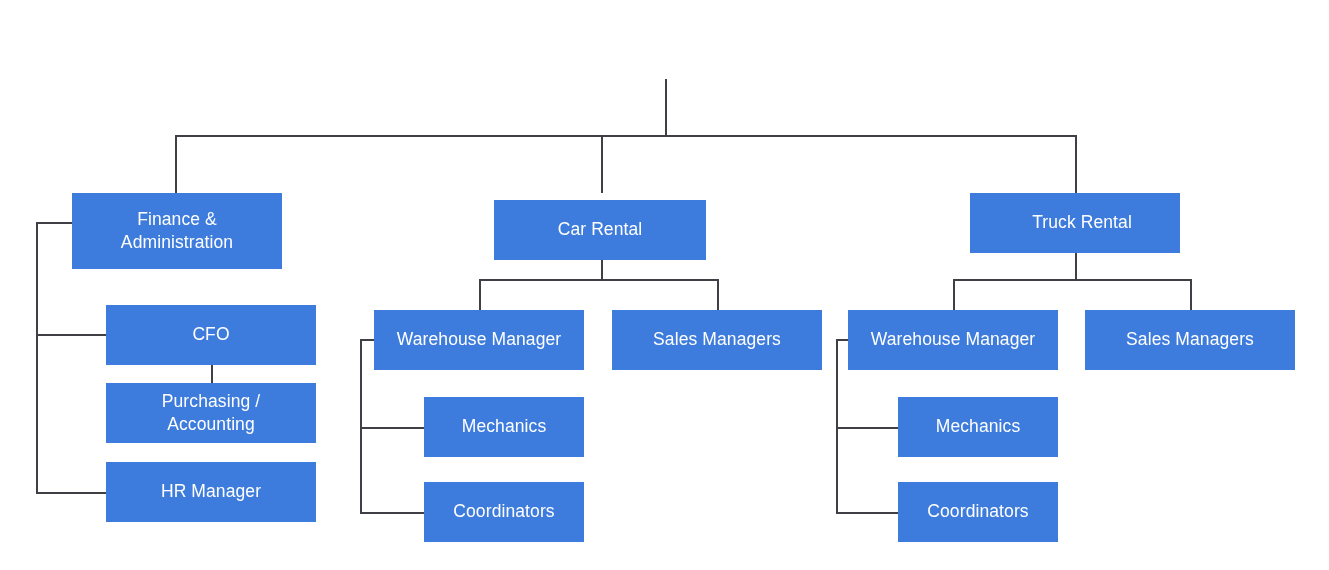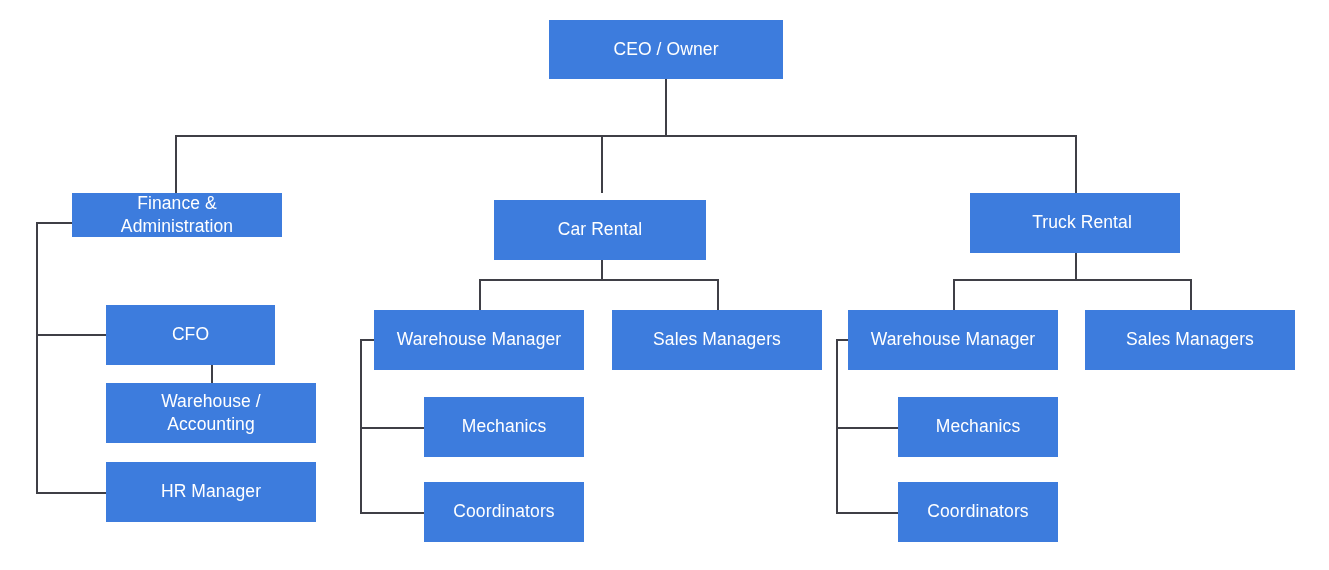--- a/index.html
+++ b/index.html
@@ -78,43 +78,40 @@
   <div class="conn v" style="left:1075px; top:253px; height:27px;"></div>
   <div class="conn h" style="left:953px; top:279px; width:238px;"></div>
   <div class="conn v" style="left:953px; top:279px; height:32px;"></div>
   <div class="conn v" style="left:1190px; top:279px; height:32px;"></div>
 
   <div class="conn v" style="left:836px; top:339px; height:174px;"></div>
   <div class="conn h" style="left:836px; top:339px; width:14px;"></div>
   <div class="conn h" style="left:836px; top:427px; width:64px;"></div>
   <div class="conn h" style="left:836px; top:512px; width:64px;"></div>
 
-  <div class="node" style="left:549px; top:20px; width:234px; height:59px;">
-    <span class="node-label">CEO / Owner</span>
-  </div>
 
-  <div class="node" style="left:72px; top:193px; width:210px; height:44px;">
+  <div class="node" style="left:72px; top:193px; width:210px; height:76px;">
     <span class="node-label">Finance &amp;
 Administration</span>
   </div>
 
   <div class="node" style="left:494px; top:200px; width:212px; height:60px;">
     <span class="node-label">Car Rental</span>
   </div>
 
   <div class="node" style="left:970px; top:193px; width:210px; height:60px;padding-left:20px;">
     <span class="node-label">Truck Rental</span>
   </div>
 
-  <div class="node" style="left:106px; top:305px; width:169px; height:60px;">
+  <div class="node" style="left:106px; top:305px; width:210px; height:60px;">
     <span class="node-label">CFO</span>
   </div>
 
   <div class="node" style="left:106px; top:383px; width:210px; height:60px;">
-    <span class="node-label">Warehouse /
+    <span class="node-label">Purchasing /
 Accounting</span>
   </div>
 
   <div class="node" style="left:106px; top:462px; width:210px; height:60px;align-items:center;">
     <span class="node-label">HR Manager</span>
   </div>
 
   <div class="node" style="left:374px; top:310px; width:210px; height:60px;">
     <span class="node-label">Warehouse Manager</span>
   </div>

